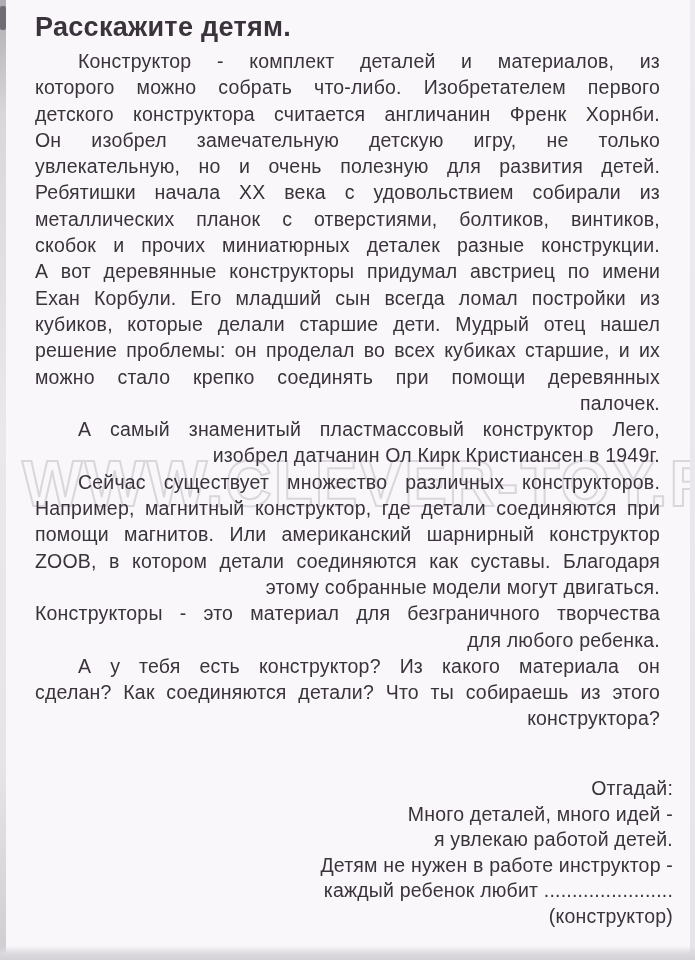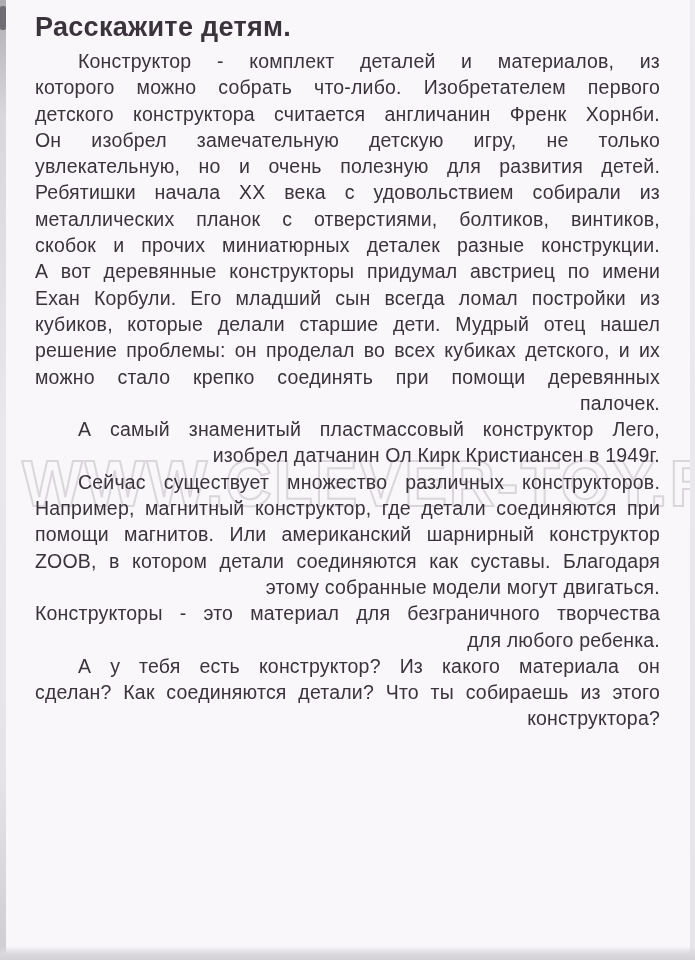--- a/index.html
+++ b/index.html
@@ -68,40 +68,48 @@
     <div class="line j">которого можно собрать что-либо. Изобретателем первого</div>
     <div class="line j">детского конструктора считается англичанин Френк Хорнби.</div>
     <div class="line j">Он изобрел замечательную детскую игру, не только</div>
     <div class="line j">увлекательную, но и очень полезную для развития детей.</div>
     <div class="line j">Ребятишки начала XX века с удовольствием собирали из</div>
     <div class="line j">металлических планок с отверстиями, болтиков, винтиков,</div>
     <div class="line j">скобок и прочих миниатюрных деталек разные конструкции.</div>
     <div class="line j">А вот деревянные конструкторы придумал австриец по имени</div>
     <div class="line j">Ехан Корбули. Его младший сын всегда ломал постройки из</div>
     <div class="line j">кубиков, которые делали старшие дети. Мудрый отец нашел</div>
-    <div class="line j">решение проблемы: он проделал во всех кубиках детского, и их</div>
+    <div class="line j">решение проблемы: он проделал во всех кубиках старшие, и их</div>
     <div class="line j">можно стало крепко соединять при помощи деревянных</div>
     <div class="line">палочек.</div>
 
     <div class="line j ind">А самый знаменитый пластмассовый конструктор Лего,</div>
     <div class="line">изобрел датчанин Ол Кирк Кристиансен в 1949г.</div>
 
     <div class="line j ind">Сейчас существует множество различных конструкторов.</div>
     <div class="line j">Например, магнитный конструктор, где детали соединяются при</div>
     <div class="line j">помощи магнитов. Или американский шарнирный конструктор</div>
     <div class="line j">ZOOB, в котором детали соединяются как суставы. Благодаря</div>
     <div class="line">этому собранные модели могут двигаться.</div>
 
     <div class="line j">Конструкторы - это материал для безграничного творчества</div>
     <div class="line">для любого ребенка.</div>
 
     <div class="line j ind">А у тебя есть конструктор? Из какого материала он</div>
     <div class="line j">сделан? Как соединяются детали? Что ты собираешь из этого</div>
     <div class="line">конструктора?</div>
   </div>
 
+  <div class="riddle">
+    <div class="line">Отгадай:</div>
+    <div class="line">Много деталей, много идей -</div>
+    <div class="line">я увлекаю работой детей.</div>
+    <div class="line">Детям не нужен в работе инструктор -</div>
+    <div class="line">каждый ребенок любит .......................</div>
+    <div class="line">(конструктор)</div>
+  </div>
 
   <div class="edge-left"></div>
   <div class="edge-right"></div>
   <div class="edge-bottom"></div>
   <div class="corner-mark"></div>
 
 </div>
 
 </body></html>

